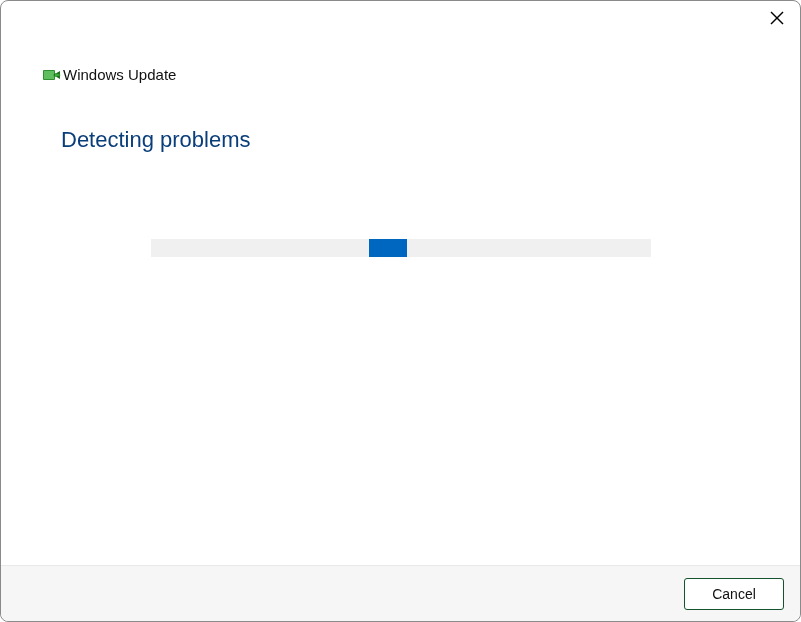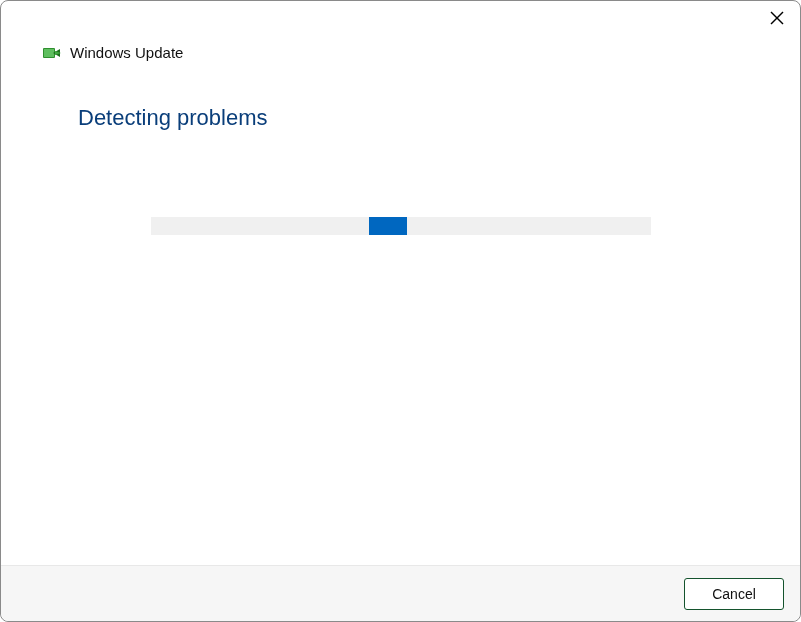--- a/index.html
+++ b/index.html
@@ -39,23 +39,23 @@
       align-items: center;
       justify-content: center;
     }
     .close-icon svg {
       width: 14px;
       height: 14px;
     }
     .header-row {
       display: flex;
       align-items: center;
-      gap: 7px;
+      gap: 0;
       padding: 0 0 0 42px;
-      margin-top: 3px;
+      margin-top: 25px;
     }
     .wu-icon {
       width: 20px;
       height: 16px;
       position: relative;
       flex-shrink: 0;
     }
     .wu-icon svg {
       width: 100%;
       height: 100%;
@@ -67,21 +67,20 @@
     }
     .content {
       flex: 1;
       padding: 0 60px;
     }
     .heading {
       font-size: 22px;
       color: #0a3e7a;
       margin-top: 44px;
       font-weight: 400;
-      margin-left: 17px;
     }
     .progress-wrap {
       margin-top: 86px;
       display: flex;
       justify-content: center;
     }
     .progress-track {
       width: 500px;
       height: 18px;
       background: #f0f0f0;

